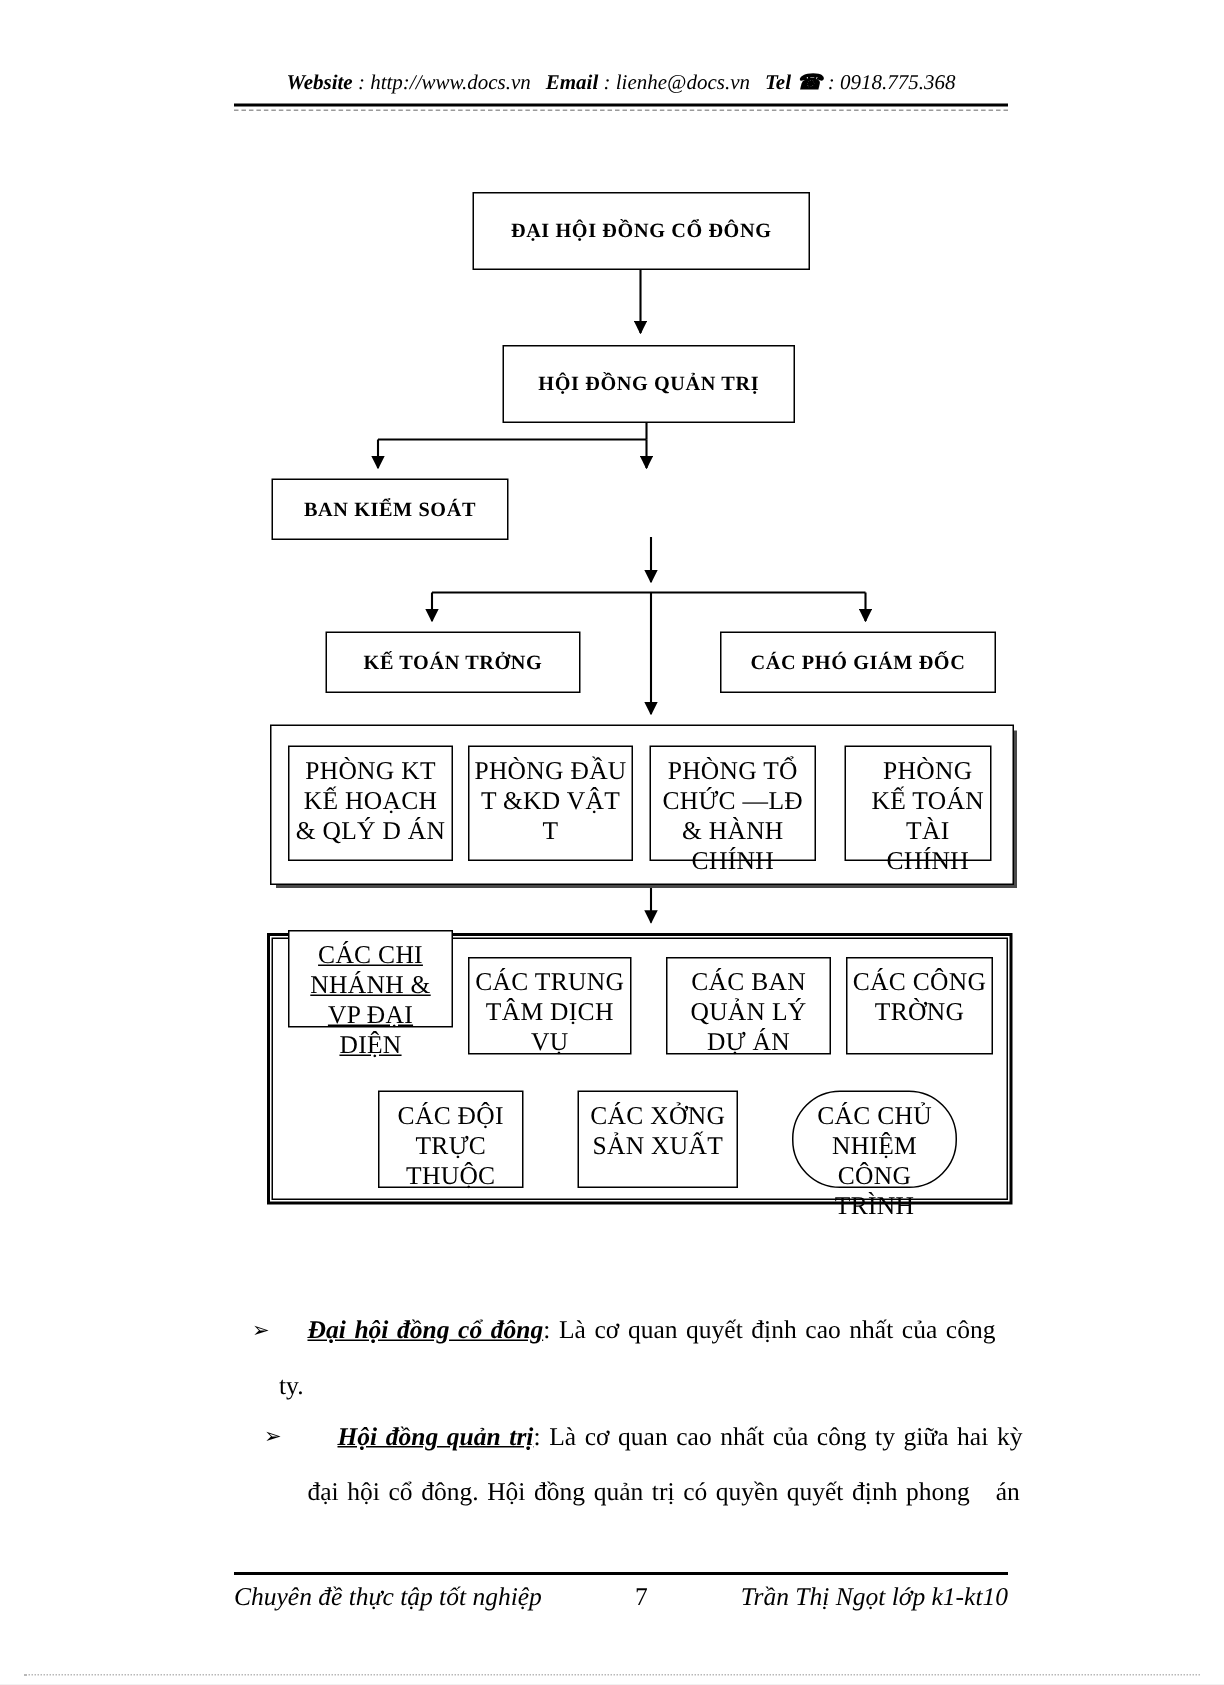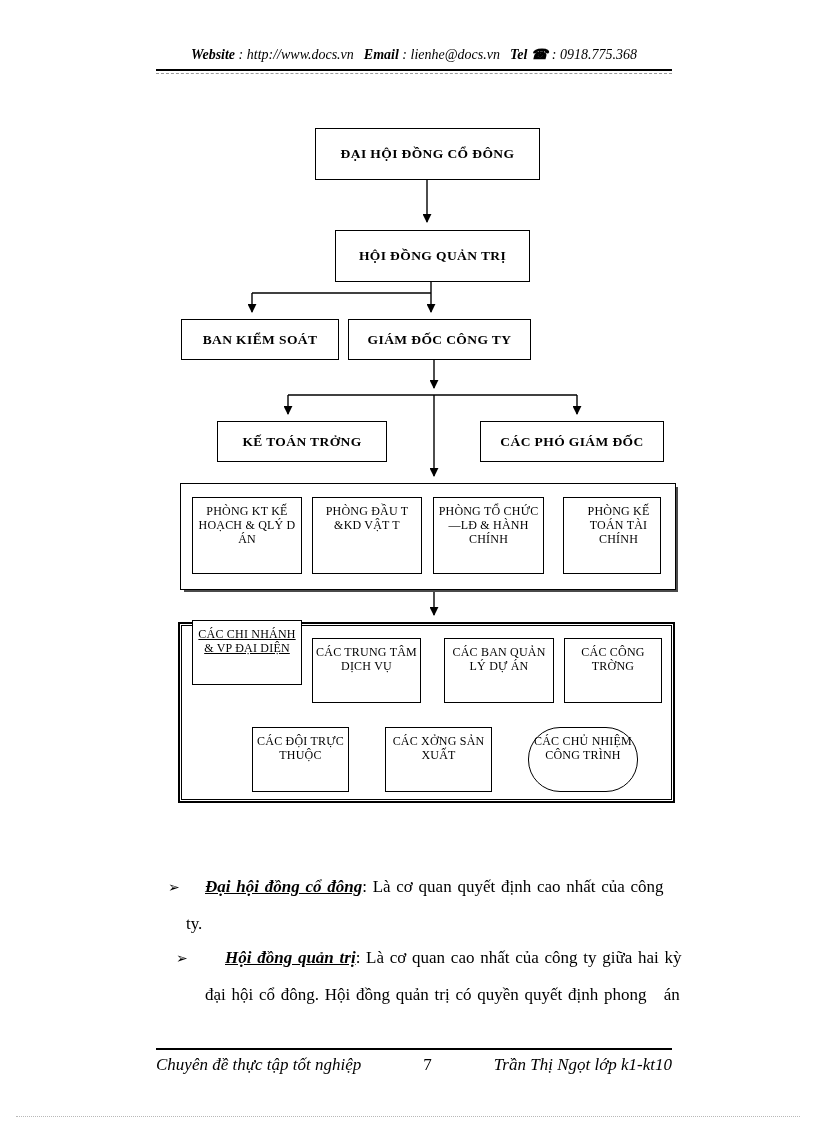--- a/index.html
+++ b/index.html
@@ -17,21 +17,21 @@
   .header-rule{position:absolute;left:156px;top:69px;width:516px;border-top:2px solid #000;}
   .header-rule-dashed{position:absolute;left:156px;top:73px;width:516px;border-top:1px dashed #9a9a9a;}
   
   .connectors{position:absolute;left:0;top:0;}
   .node{
     position:absolute;border:1px solid #000;background:#fff;
     display:flex;align-items:center;justify-content:center;text-align:center;
   }
   .node.lvl{font-weight:bold;font-size:13.5px;letter-spacing:.4px;line-height:1.15;}
   .node.sm{
-    font-size:12px;line-height:1.18;align-items:flex-start;
+    font-size:17px;line-height:1.18;align-items:flex-start;
     padding:6px 3px 0 3px;box-sizing:border-box;letter-spacing:.2px;
   }
   .group1{
     position:absolute;border:1px solid #000;background:#fff;
     box-shadow:3px 3px 0 -1px #4a4a4a;
   }
   .group2{position:absolute;border:2px solid #000;background:#fff;}
   .group2-inner{position:absolute;inset:1px;border:1px solid #000;}
   
   .bullet{position:absolute;font-size:17px;line-height:37px;}
@@ -85,23 +85,20 @@
   </svg>
 
   <div class="node lvl" style="left:315px;top:128px;width:223px;height:50px;">
     <span>ĐẠI HỘI ĐỒNG CỔ ĐÔNG</span>
   </div>
   <div class="node lvl" style="left:335px;top:230px;width:193px;height:50px;">
     <span>HỘI ĐỒNG QUẢN TRỊ</span>
   </div>
   <div class="node lvl" style="left:181px;top:319px;width:156px;height:39px;">
     <span>BAN KIỂM SOÁT</span>
-  </div>
-  <div class="node lvl" style="left:348px;top:319px;width:181px;height:39px;">
-    <span>GIÁM ĐỐC CÔNG TY</span>
   </div>
   <div class="node lvl" style="left:217px;top:421px;width:168px;height:39px;">
     <span>KẾ TOÁN TRỞNG</span>
   </div>
   <div class="node lvl" style="left:480px;top:421px;width:182px;height:39px;">
     <span>CÁC PHÓ GIÁM ĐỐC</span>
   </div>
 
   <div class="group1" style="left:180px;top:483px;width:494px;height:105px;"></div>
   <div class="node sm" style="left:192px;top:497px;width:110px;height:77px;">

